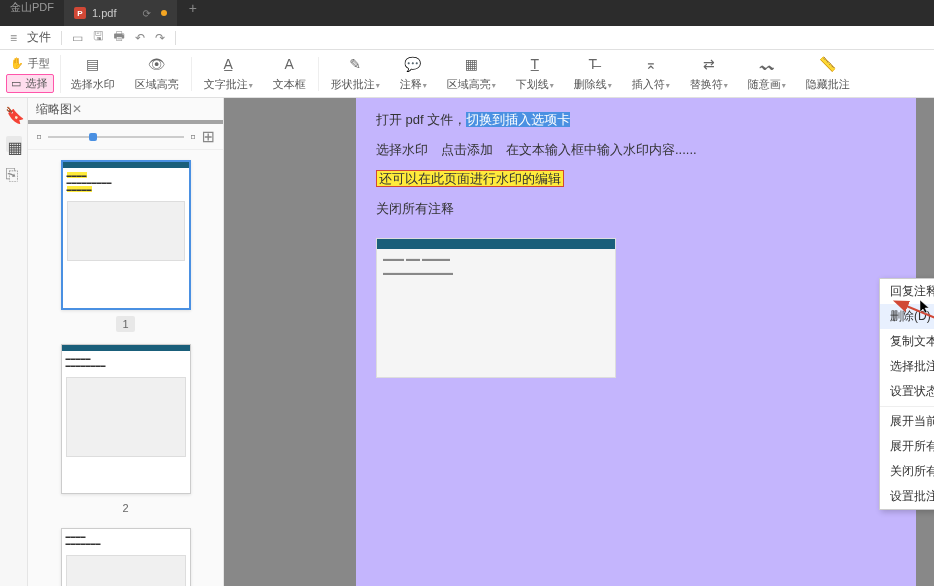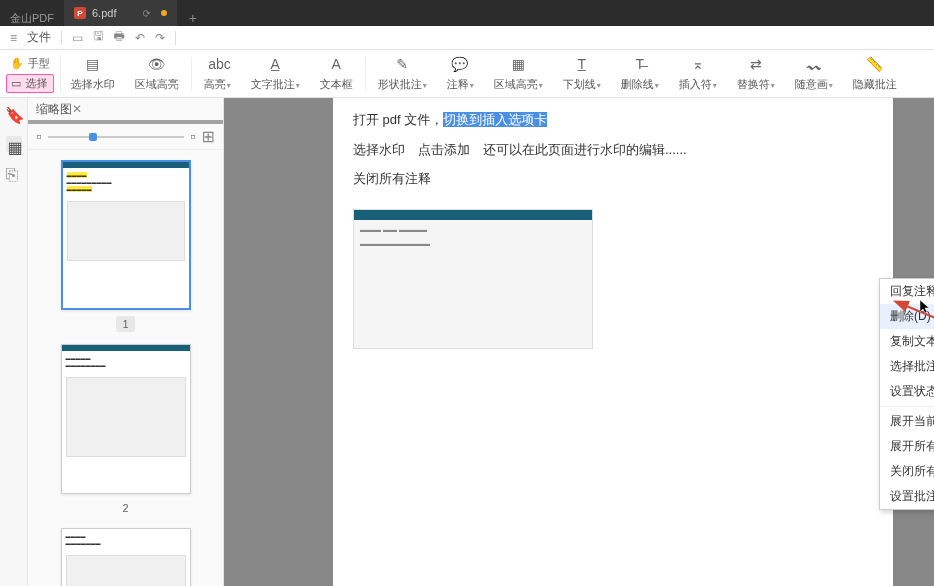--- a/index.html
+++ b/index.html
@@ -1,19 +1,19 @@
 <!DOCTYPE html>
 <html><head>
 <meta charset="utf-8">
 <style>
 * { margin: 0; padding: 0; box-sizing: border-box; font-family: "Microsoft YaHei", sans-serif; }
 body { width: 934px; height: 586px; overflow: hidden; background: #fff; }
 
 
-.titlebar { height: 26px; background: #2c2c2c; display: flex; align-items: flex-end; color: #ccc; font-size: 11px; }
+.titlebar { height: 26px; background: #2c2c2c; display: flex; align-items: flex-start; color: #ccc; font-size: 11px; }
 .app-name { padding: 0 10px; color: #999; }
 .tab { height: 26px; display: flex; align-items: center; padding: 0 10px; background: #3a3a3a; gap: 6px; }
 .tab-icon { width: 12px; height: 12px; background: #d14836; border-radius: 2px; display: inline-flex; align-items: center; justify-content: center; color: #fff; font-size: 8px; font-weight: bold; }
 .tab-close { color: #888; font-size: 10px; margin-left: 20px; cursor: pointer; }
 .tab-indicator { width: 6px; height: 6px; background: #f5a623; border-radius: 50%; margin-left: 4px; }
 .tab-add { padding: 0 12px; color: #888; font-size: 14px; cursor: pointer; }
 
 
 .menubar { height: 24px; background: #fff; border-bottom: 1px solid #e0e0e0; display: flex; align-items: center; font-size: 12px; color: #555; gap: 2px; padding-left: 6px; }
 .menu-icon { padding: 0 4px; color: #888; cursor: pointer; font-size: 12px; }
@@ -51,21 +51,21 @@
 .thumb-page.selected { border: 2px solid #4a90e2; }
 .thumb-num { margin-top: 6px; font-size: 11px; color: #666; padding: 2px 6px; }
 .thumb-num.selected { background: #e8e8e8; border-radius: 2px; }
 .tp-bar { height: 6px; background: #1a5f7a; }
 .tp-text { font-size: 5px; color: #333; padding: 4px; line-height: 1.4; }
 .tp-hl { background: #ffeb3b; display: inline; }
 .tp-img { margin: 4px; height: 60px; background: #f0f0f0; border: 1px solid #ddd; }
 
 
 .doc-area { flex: 1; background: #888; position: relative; overflow: hidden; }
-.doc-page { position: absolute; left: 109px; top: 0; width: 560px; height: 100%; background: #ffffff; padding: 12px 20px; }
+.doc-page { position: absolute; left: 132px; top: 0; width: 560px; height: 100%; background: #c4b5fd; padding: 12px 20px; }
 .doc-line { font-size: 13px; color: #333; margin-bottom: 10px; line-height: 1.5; }
 .doc-sel { background: #4a90e2; color: #fff; }
 .doc-hl { background: #ffeb3b; border: 1px solid #d14836; padding: 0 2px; }
 .doc-img { margin-top: 10px; width: 240px; height: 140px; background: #f5f5f5; border: 1px solid #ddd; position: relative; }
 .doc-img-bar { height: 10px; background: #1a5f7a; }
 
 
 .ctx-menu { position: absolute; left: 655px; top: 180px; width: 138px; background: #fff; border: 1px solid #ccc; box-shadow: 2px 2px 6px rgba(0,0,0,0.2); font-size: 12px; z-index: 10; }
 .ctx-item { padding: 4px 10px; color: #333; cursor: pointer; display: flex; justify-content: space-between; }
 .ctx-item:hover, .ctx-item.hover { background: #e8f0fe; }
@@ -74,21 +74,21 @@
 
 .red-arrow { position: absolute; pointer-events: none; z-index: 20; }
 </style>
 </head>
 <body>
 
 <div class="titlebar">
   <div class="app-name">金山PDF</div>
   <div class="tab">
     <span class="tab-icon">P</span>
-    <span>6.pdf</span>
+    <span>1.pdf</span>
     <span class="tab-close">⟳</span>
     <span class="tab-indicator"></span>
   </div>
   <div class="tab-add">+</div>
 </div>
 
 <div class="menubar">
   <span class="menu-icon">≡</span>
   <span class="menu-item" style="padding:0 4px">文件</span>
   <span class="menu-sep"></span>
@@ -115,24 +115,20 @@
       <div class="tool-btn">
         <span class="icon-box" style="font-size:14px;color:#666;text-align:center">▤</span>
         <span>选择水印</span>
       </div>
       <div class="tool-btn">
         <span class="icon-box" style="font-size:14px;color:#666;text-align:center">👁</span>
         <span>区域高亮</span>
       </div>
       <div class="tool-sep"></div>
       <div class="tool-btn">
-        <span class="icon-box" style="font-size:14px;color:#666;text-align:center">abc</span>
-        <span>高亮<span class="caret">▾</span></span>
-      </div>
-      <div class="tool-btn">
         <span class="icon-box" style="font-size:14px;color:#666;text-align:center">A̲</span>
         <span>文字批注<span class="caret">▾</span></span>
       </div>
       <div class="tool-btn">
         <span class="icon-box" style="font-size:14px;color:#666;text-align:center">A</span>
         <span>文本框</span>
       </div>
       <div class="tool-sep"></div>
       <div class="tool-btn">
         <span class="icon-box" style="font-size:14px;color:#666;text-align:center">✎</span>
@@ -220,21 +216,24 @@
         </div>
       </div>
     </div>
   </div>
 
   <div class="doc-area">
     <div class="doc-page">
       <div class="doc-line">
         <span>打开 pdf 文件，</span><span class="doc-sel">切换到插入选项卡</span>
       </div>
-      <div class="doc-line">选择水印　点击添加　还可以在此页面进行水印的编辑......</div>
+      <div class="doc-line">选择水印　点击添加　在文本输入框中输入水印内容......</div>
+      <div class="doc-line">
+        <span class="doc-hl">还可以在此页面进行水印的编辑</span>
+      </div>
       <div class="doc-line" style="display:inline-block">
         <span>关闭所有注释</span>
       </div>
       <div class="doc-img">
         <div class="doc-img-bar"></div>
         <div style="padding:6px;font-size:7px;color:#888">▬▬▬ ▬▬ ▬▬▬▬<br><br>▬▬▬▬▬▬▬▬▬▬</div>
       </div>
     </div>
 
     <div class="ctx-menu" id="ctx-menu">

